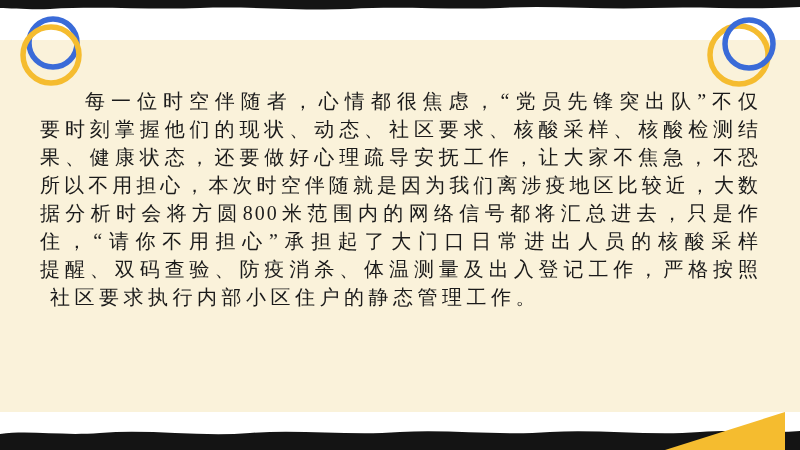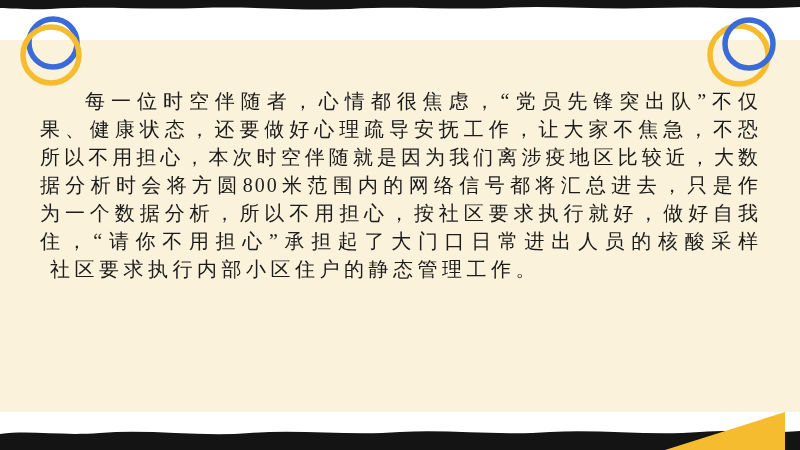--- a/index.html
+++ b/index.html
@@ -96,25 +96,26 @@
     <circle class="ring ring-yellow" cx="39" cy="49" r="28"></circle>
   </svg>
 
   <svg class="circles circles-right" viewBox="0 0 100 100" aria-hidden="true">
     <circle class="ring ring-yellow" cx="39" cy="47" r="29"></circle>
     <circle class="ring ring-blue" cx="49" cy="36" r="24"></circle>
   </svg>
 
   <div class="body-text">
     <div class="tline first">每一位时空伴随者，心情都很焦虑，“党员先锋突出队”不仅</div>
+    <div class="tline">要时刻掌握他们的现状、动态、社区要求、核酸采样、核酸检测结</div>
     <div class="tline">果、健康状态，还要做好心理疏导安抚工作，让大家不焦急，不恐</div>
     <div class="tline">所以不用担心，本次时空伴随就是因为我们离涉疫地区比较近，大数</div>
     <div class="tline">据分析时会将方圆800米范围内的网络信号都将汇总进去，只是作</div>
-    <div class="tline">为一个数据分析，所以不用担心，按社区要求执行就好，做好自我</div>
     <div class="tline">住，“请你不用担心”承担起了大门口日常进出人员的核酸采样</div>
+    <div class="tline">提醒、双码查验、防疫消杀、体温测量及出入登记工作，严格按照</div>
     <div class="tline last">社区要求执行内部小区住户的静态管理工作。</div>
   </div>
 
   <svg class="top-bar" viewBox="0 0 800 14" preserveAspectRatio="none" aria-hidden="true">
     <path class="ink" d="M0 0 H800 V7 C750 10 700 6 650 8 C600 10 550 5 500 8 C450 10 400 6 350 9 C300 11 250 6 200 8 C150 10 100 6 50 9 C30 10 10 8 0 8 Z"></path>
   </svg>
 
   <svg class="bottom-bar" viewBox="0 0 800 26" preserveAspectRatio="none" aria-hidden="true">
     <path class="ink" d="M0 26 V10 C30 6 60 12 100 9 C150 5 200 13 250 9 C300 5 350 12 400 8 C450 5 500 12 550 8 C600 5 650 12 700 8 C740 5 770 10 800 7 V26 Z"></path>
   </svg>

